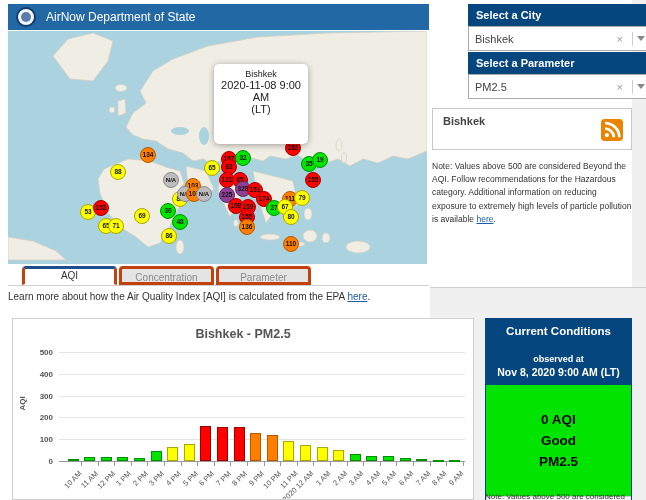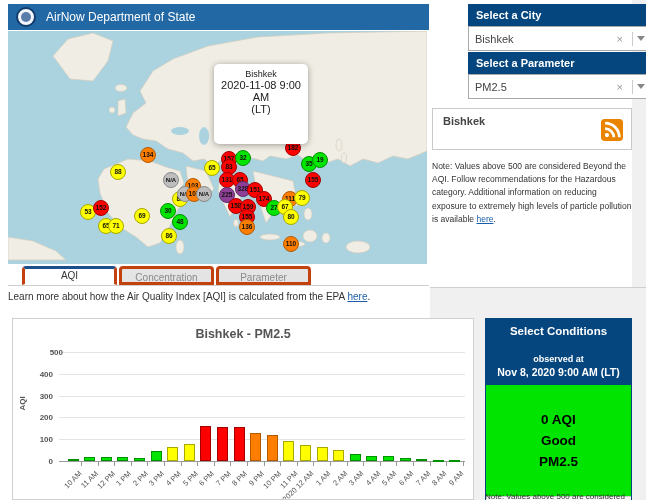--- a/index.html
+++ b/index.html
@@ -241,21 +241,21 @@
         <div class="ytick" style="left: 14px; top: 138px;">0</div>
         <div class="gridline" style="left: 46px; width: 406px; top: 120.2px;"></div>
         <div class="ytick" style="left: 14px; top: 116.2px;">100</div>
         <div class="gridline" style="left: 46px; width: 406px; top: 98.4px;"></div>
         <div class="ytick" style="left: 14px; top: 94.4px;">200</div>
         <div class="gridline" style="left: 46px; width: 406px; top: 76.6px;"></div>
         <div class="ytick" style="left: 14px; top: 72.6px;">300</div>
         <div class="gridline" style="left: 46px; width: 406px; top: 54.8px;"></div>
         <div class="ytick" style="left: 14px; top: 50.8px;">400</div>
         <div class="gridline" style="left: 46px; width: 406px; top: 33px;"></div>
-        <div class="ytick" style="left: 24px; top: 29px; text-align: right;">500</div>
+        <div class="ytick" style="left: 14px; top: 29px; text-align: right;">500</div>
         <div class="bar" style="left: 54.5px; top: 140.256px; height: 1.744px; background: rgb(0, 228, 0); border: 1px solid rgb(0, 144, 0);"></div>
         <div class="xtick" style="left: 68px; top: 143px;"></div>
         <div class="xanchor" style="left: 64px; top: 150px;">
           <span>10 AM</span>
         </div>
         <div class="bar" style="left: 71.1px; top: 138.076px; height: 3.924px; background: rgb(0, 228, 0); border: 1px solid rgb(0, 144, 0);"></div>
         <div class="xtick" style="left: 84.6px; top: 143px;"></div>
         <div class="xanchor" style="left: 80.6px; top: 150px;">
           <span>11 AM</span>
         </div>
@@ -367,21 +367,21 @@
         <div class="bar" style="left: 436.3px; top: 141px; height: 1px; background: rgb(0, 228, 0); border: 1px solid rgb(0, 144, 0);"></div>
         <div class="xtick" style="left: 449.8px; top: 143px;"></div>
         <div class="xanchor" style="left: 445.8px; top: 150px;">
           <span>9 AM</span>
         </div>
       </div>
   </div>
 
   <div class="cc-panel">
     <div class="cc-head">
-      <div class="cc-title">Select Conditions</div>
+      <div class="cc-title">Current Conditions</div>
       <div class="cc-obs">observed at</div>
       <div class="cc-date">Nov 8, 2020 9:00 AM (LT)</div>
     </div>
     <div class="cc-aqi" id="cc-aqi-block" style="background: rgb(0, 228, 0);">
       <div>0 AQI</div>
       <div>Good</div>
       <div>PM2.5</div>
     </div>
     <div class="cc-health">
       <div class="cc-health-text">The AQI value for your community is between 0 and 50. Air quality is satisfactory and poses little or no health risk.</div>

